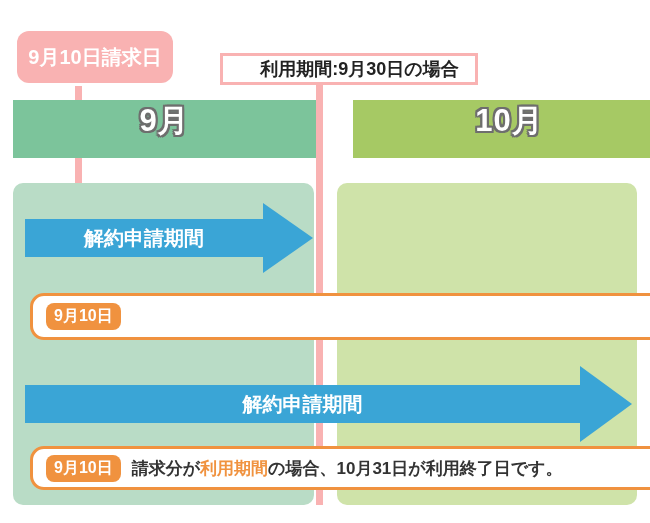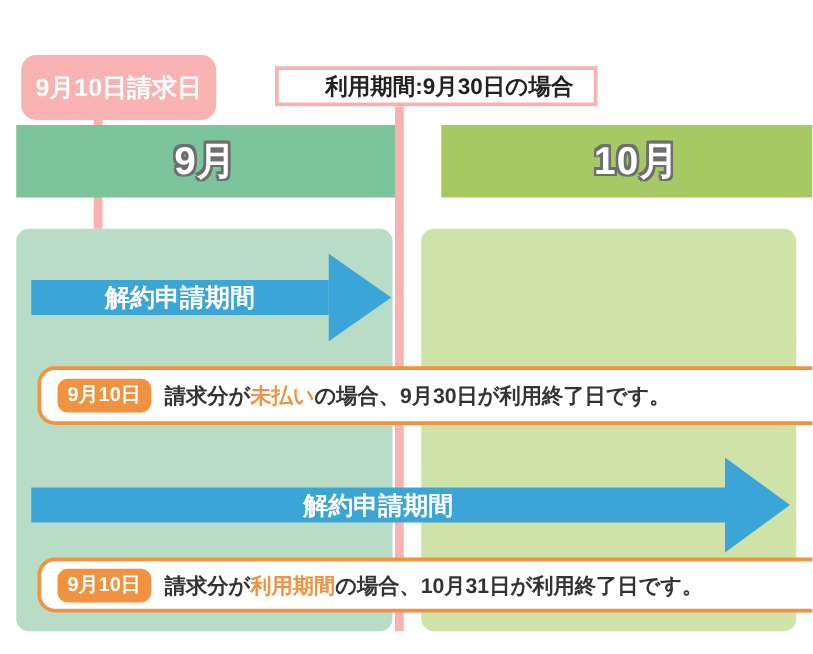--- a/index.html
+++ b/index.html
@@ -5,43 +5,43 @@
   html,body{margin:0;padding:0;background:#fff;}
   body{font-family:"Liberation Sans","DejaVu Sans",sans-serif;}
   .canvas{position:relative;width:650px;height:523px;background:#fff;overflow:hidden;}
 
   
   .pink-line{position:absolute;width:7px;background:var(--pink,#f9b2b2);}
   .line-left{left:75px;top:86px;height:97px;z-index:1;}
   .line-right{left:316px;top:85px;height:420px;z-index:3;}
 
   
-  .billing-badge{position:absolute;left:17px;top:44px;width:156px;height:52px;
+  .billing-badge{position:absolute;left:17px;top:31px;width:156px;height:52px;
     background:var(--pink,#f9b2b2);border-radius:12px;display:flex;align-items:center;
     justify-content:center;color:#fff;font-weight:bold;font-size:20px;z-index:2;}
   .period-box{position:absolute;left:220px;top:53px;width:258px;height:32px;box-sizing:border-box;
     background:#fff;border:3px solid var(--pink,#f9b2b2);display:flex;align-items:center;
     justify-content:center;color:#222;font-weight:bold;font-size:18px;z-index:4;white-space:nowrap;padding-left:21px;}
 
   
-  .month-bar{position:absolute;top:100px;height:58px;display:flex;align-items:center;
+  .month-bar{position:absolute;top:100px;height:58px;display:flex;
     justify-content:center;color:#fff;font-weight:bold;font-size:31px;letter-spacing:1px;z-index:2;
     text-shadow:2px 0 0 #6e6e6e,-2px 0 0 #6e6e6e,0 2px 0 #6e6e6e,0 -2px 0 #6e6e6e,
       2px 2px 0 #6e6e6e,-2px -2px 0 #6e6e6e,2px -2px 0 #6e6e6e,-2px 2px 0 #6e6e6e;}
   .bar-sep{left:13px;width:303px;background:var(--teal-header,#7cc49b);}
   .bar-oct{left:337px;width:313px;background:var(--olive-header,#a6c964);margin-left:16px;}
 
   
   .panel{position:absolute;top:183px;height:322px;border-radius:10px;z-index:0;}
   .panel-sep{left:13px;width:301px;background:var(--teal-panel,#b9dcc6);}
   .panel-oct{left:337px;width:300px;background:var(--olive-panel,#cfe3a9);}
 
   
   .arrow{position:absolute;display:flex;align-items:center;z-index:4;}
-  .arrow .body{flex:1;height:28px;background:var(--blue,#3aa5d6);position:relative;
+  .arrow .body{flex:1;height:38px;background:var(--blue,#3aa5d6);position:relative;
     display:flex;align-items:center;justify-content:center;}
   .arrow .label{color:#fff;font-weight:bold;font-size:20px;white-space:nowrap;}
   .arrow .head{width:0;height:0;}
   .arrow-1{left:25px;top:203px;width:288px;height:70px;}
   .arrow-1 .head{border-top:35px solid transparent;border-bottom:35px solid transparent;
     border-left:50px solid var(--blue,#3aa5d6);}
   .arrow-2{left:25px;top:366px;width:607px;height:76px;}
   .arrow-2 .head{border-top:38px solid transparent;border-bottom:38px solid transparent;
     border-left:52px solid var(--blue,#3aa5d6);}
   .arrow-2 .label{position:absolute;left:0;right:0;text-align:center;}
@@ -85,21 +85,20 @@
 
   <div class="arrow arrow-1">
     <div class="body">
       <span class="label">解約申請期間</span>
     </div>
     <div class="head"></div>
   </div>
 
   <div class="callout callout-1">
     <span class="date-badge">9月10日</span>
-    <span class="text"><span>請求分が</span><span class="hl">未払い</span><span>の場合、9月30日が利用終了日です。</span></span>
   </div>
 
   <div class="arrow arrow-2">
     <div class="body">
       <span class="label">解約申請期間</span>
     </div>
     <div class="head"></div>
   </div>
 
   <div class="callout callout-2">

